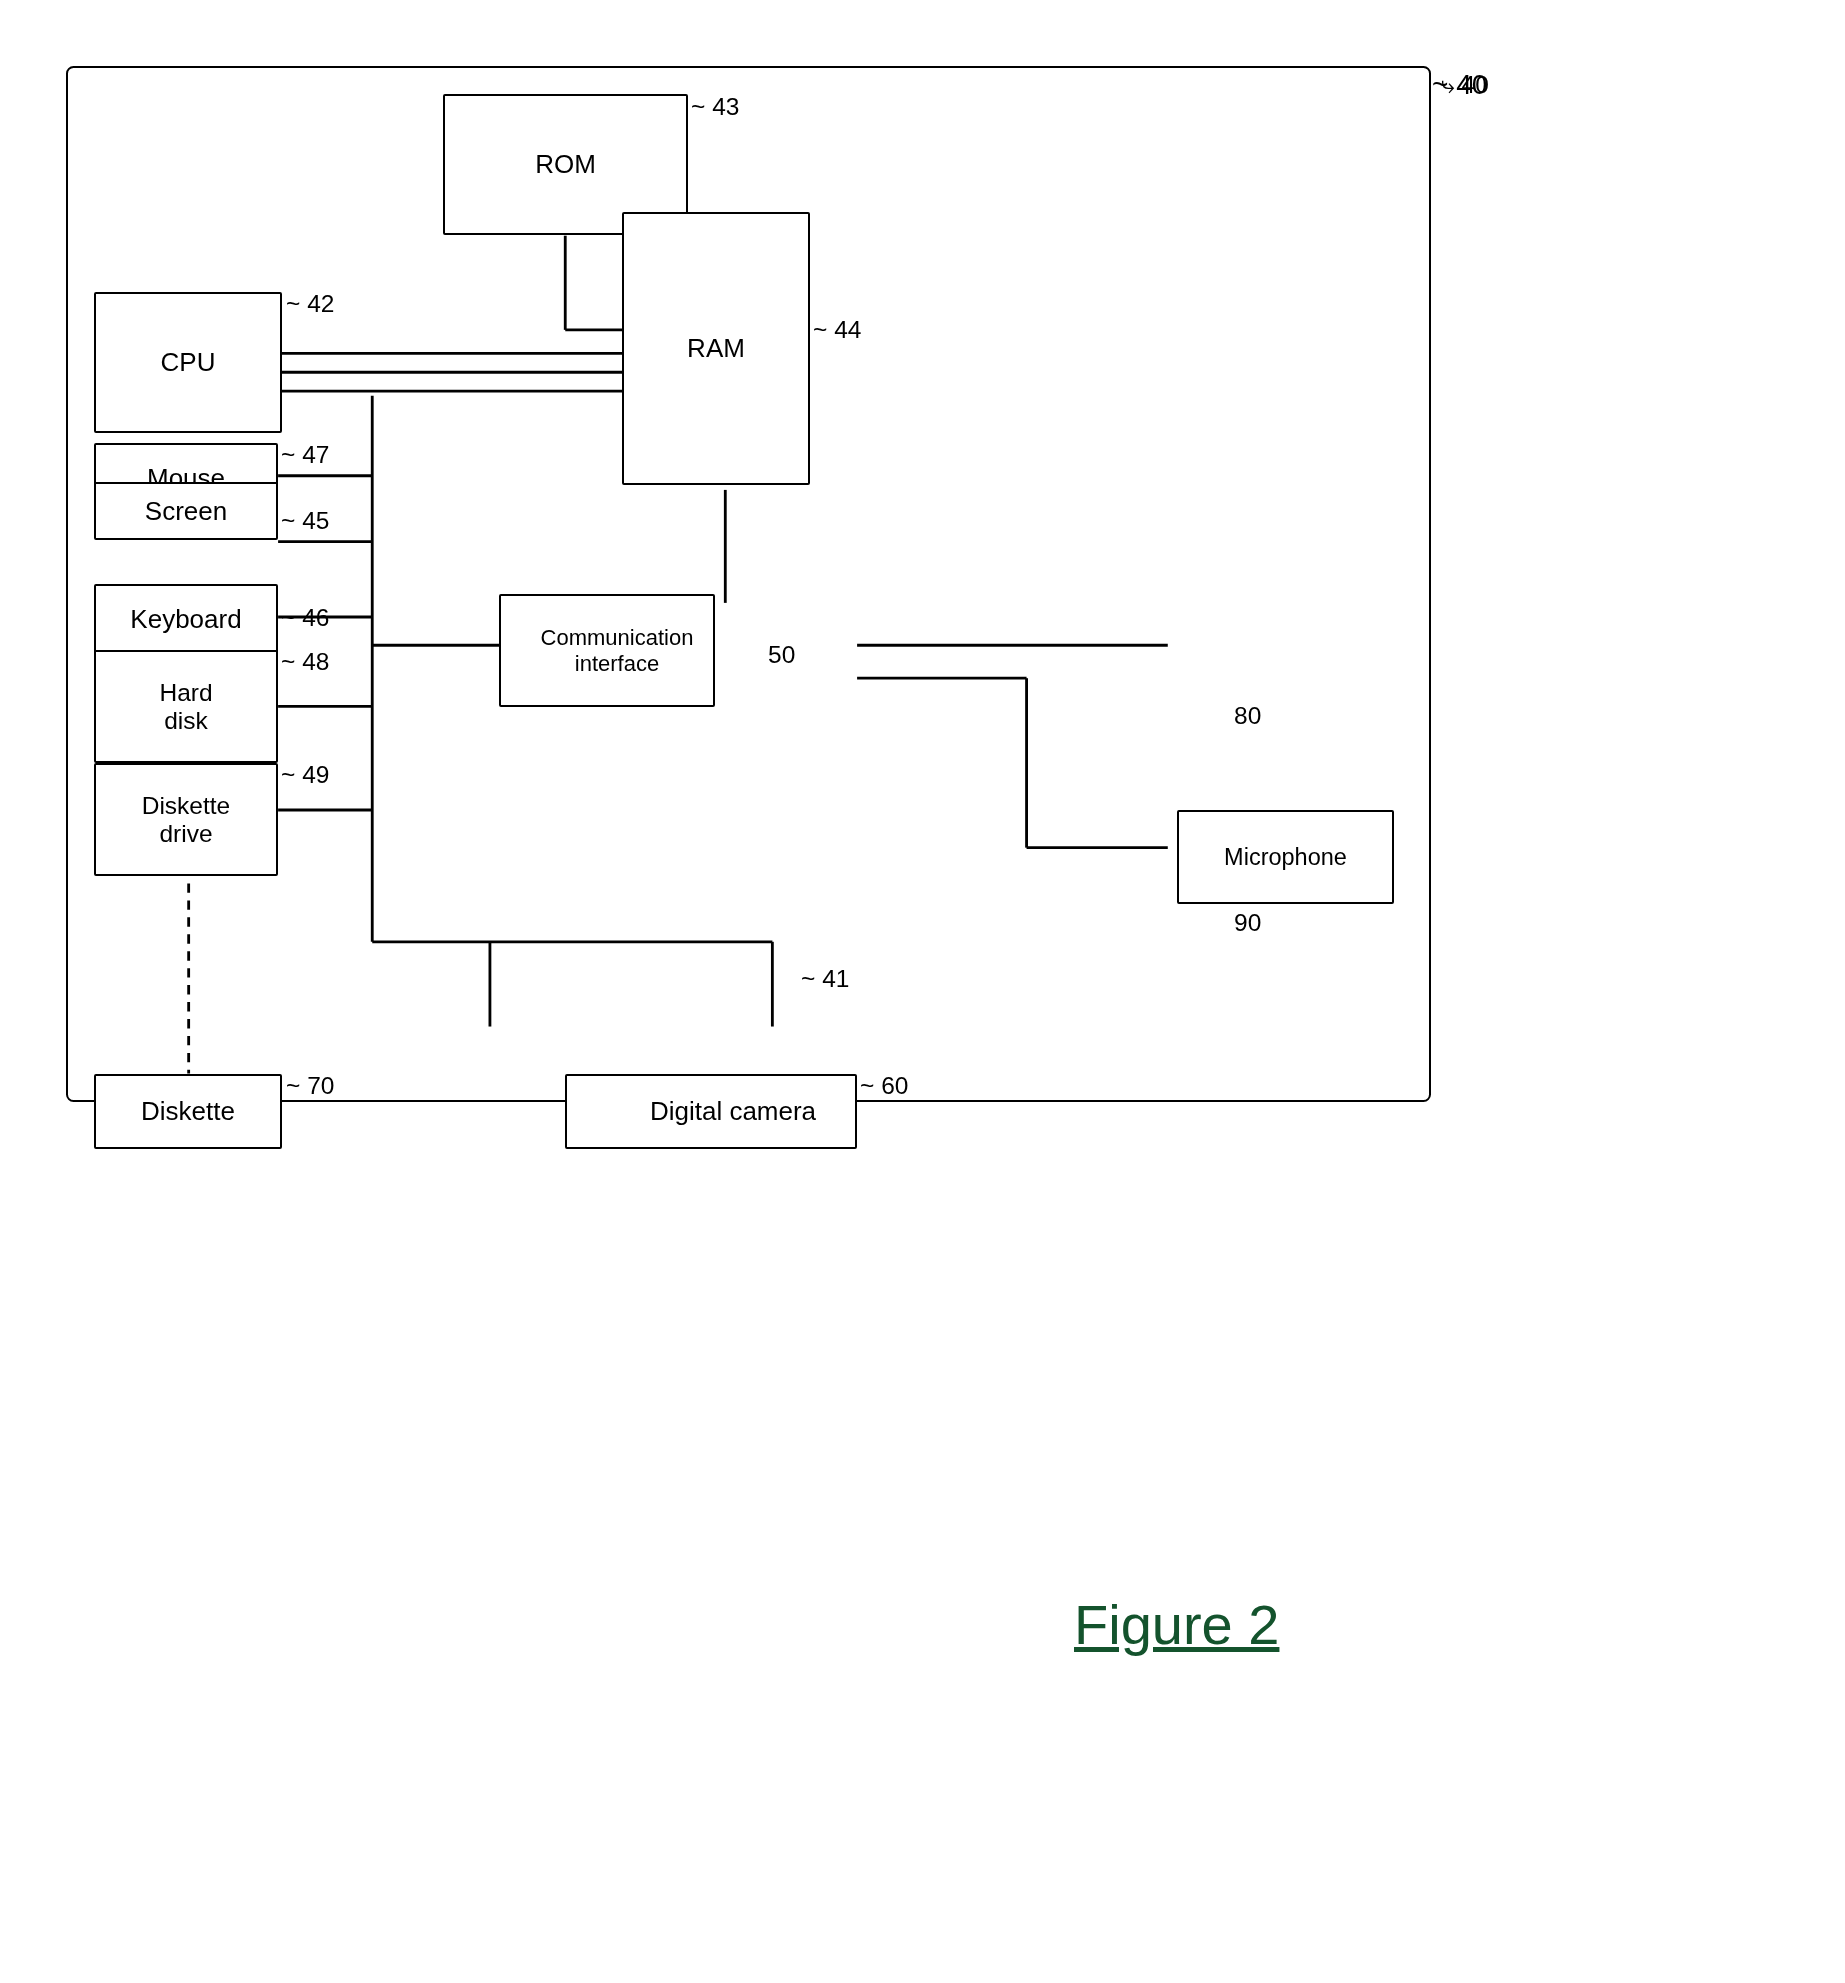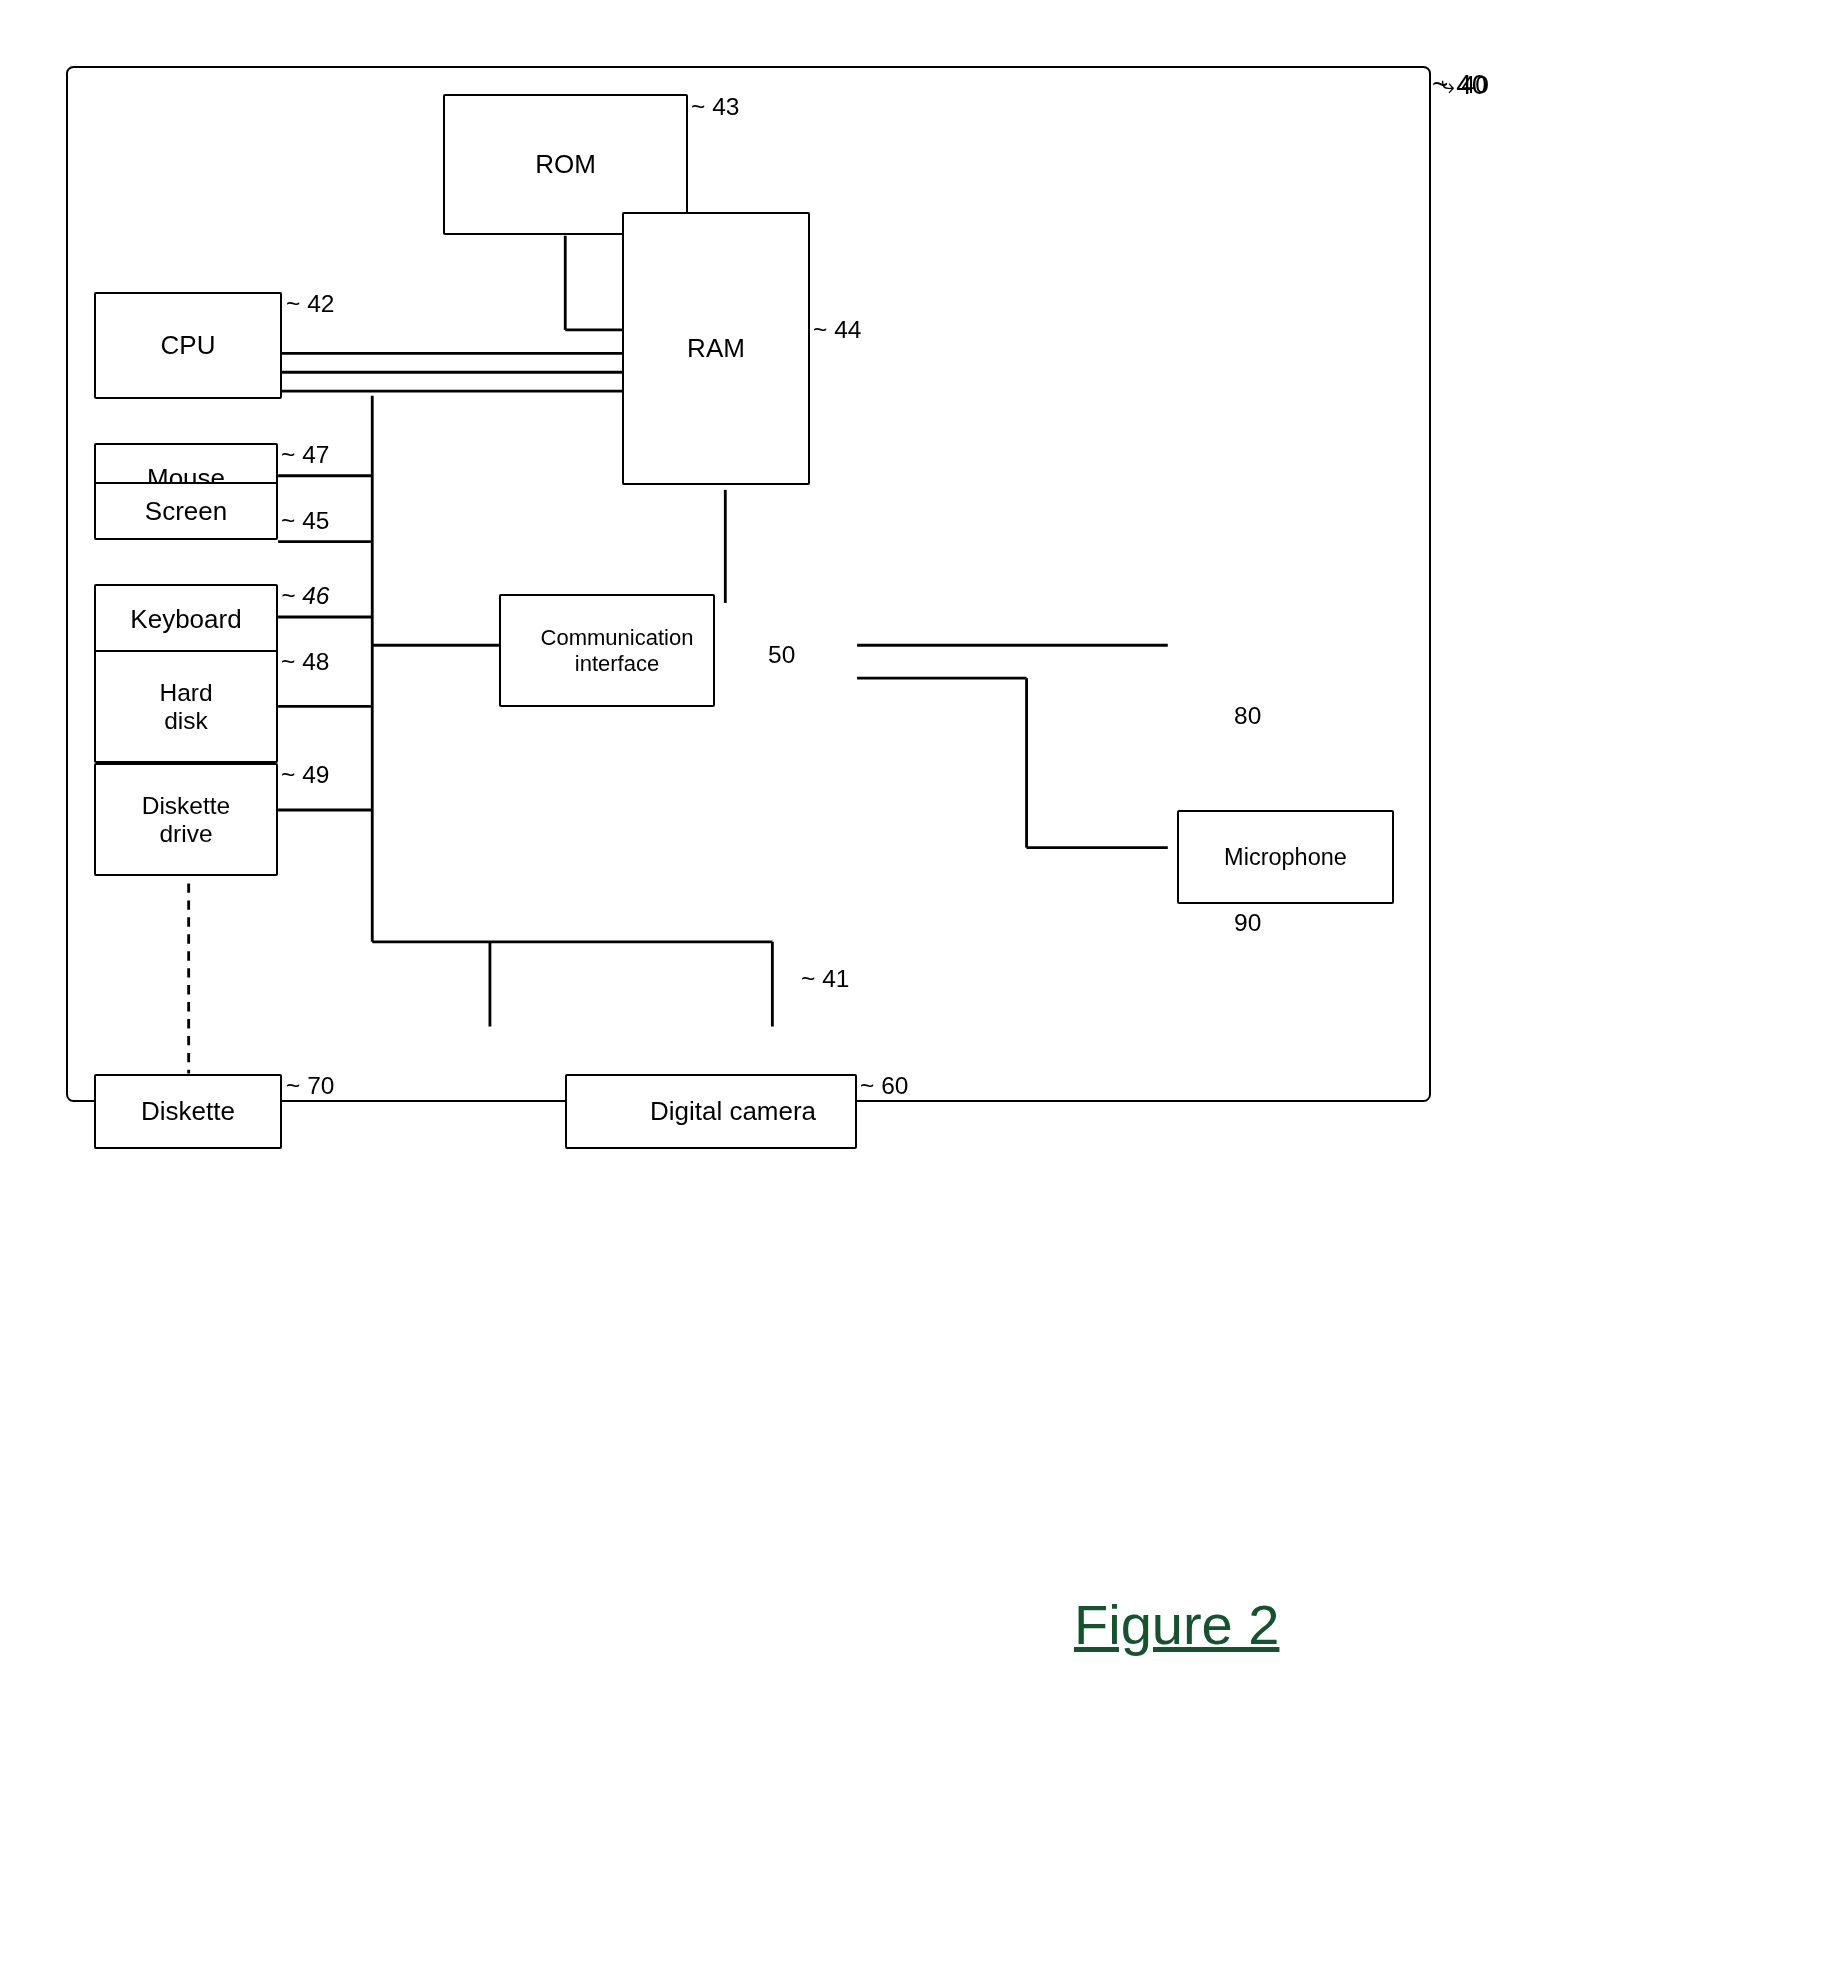--- a/index.html
+++ b/index.html
@@ -125,21 +125,21 @@
   </div>
 
   <div class="ref-label" style="top: 31px; left: 1394px; font-size:28px;">~ <span>40</span></div>
 
   <div class="comp-box" style="top: 56px; left: 405px; width: 245px; height: 141px;">
     <span>ROM</span>
   </div>
 
   <div class="ref-label" style="top: 55px; left: 653px;">~ <span>43</span></div>
 
-  <div class="comp-box" style="top: 254px; left: 56px; width: 188px; height: 107px; justify-content: center;">
+  <div class="comp-box" style="top: 254px; left: 56px; width: 188px; height: 141px; justify-content: center;">
     <span>CPU</span>
   </div>
 
   <div class="ref-label" style="top: 252px; left: 248px;">~ <span>42</span></div>
 
   <div class="comp-box" style="top: 174px; left: 584px; width: 188px; height: 273px;">
     <span>RAM</span>
   </div>
 
   <div class="ref-label" style="top: 278px; left: 775px;">~ <span>44</span></div>
@@ -153,21 +153,21 @@
   <div class="comp-box" style="top: 444px; left: 56px; width: 184px; height: 58px;">
     <span>Screen</span>
   </div>
 
   <div class="ref-label" style="top: 469px; left: 243px;">~ <span>45</span></div>
 
   <div class="comp-box" style="top: 546px; left: 56px; width: 184px; height: 71px;">
     <span>Keyboard</span>
   </div>
 
-  <div class="ref-label" style="top: 544px; left: 243px; font-style: italic;">~ <span>46</span></div>
+  <div class="ref-label" style="top: 566px; left: 243px;">~ <span>46</span></div>
 
   <div class="comp-box" style="top: 612px; left: 56px; width: 184px; height: 113px; font-size:24.5px;">
     <span style="white-space:pre-line;">Hard
 disk</span>
   </div>
 
   <div class="ref-label" style="top: 610px; left: 243px;">~ <span>48</span></div>
 
   <div class="comp-box" style="top: 725px; left: 56px; width: 184px; height: 113px; font-size:24.5px;">
     <span style="white-space:pre-line;">Diskette

